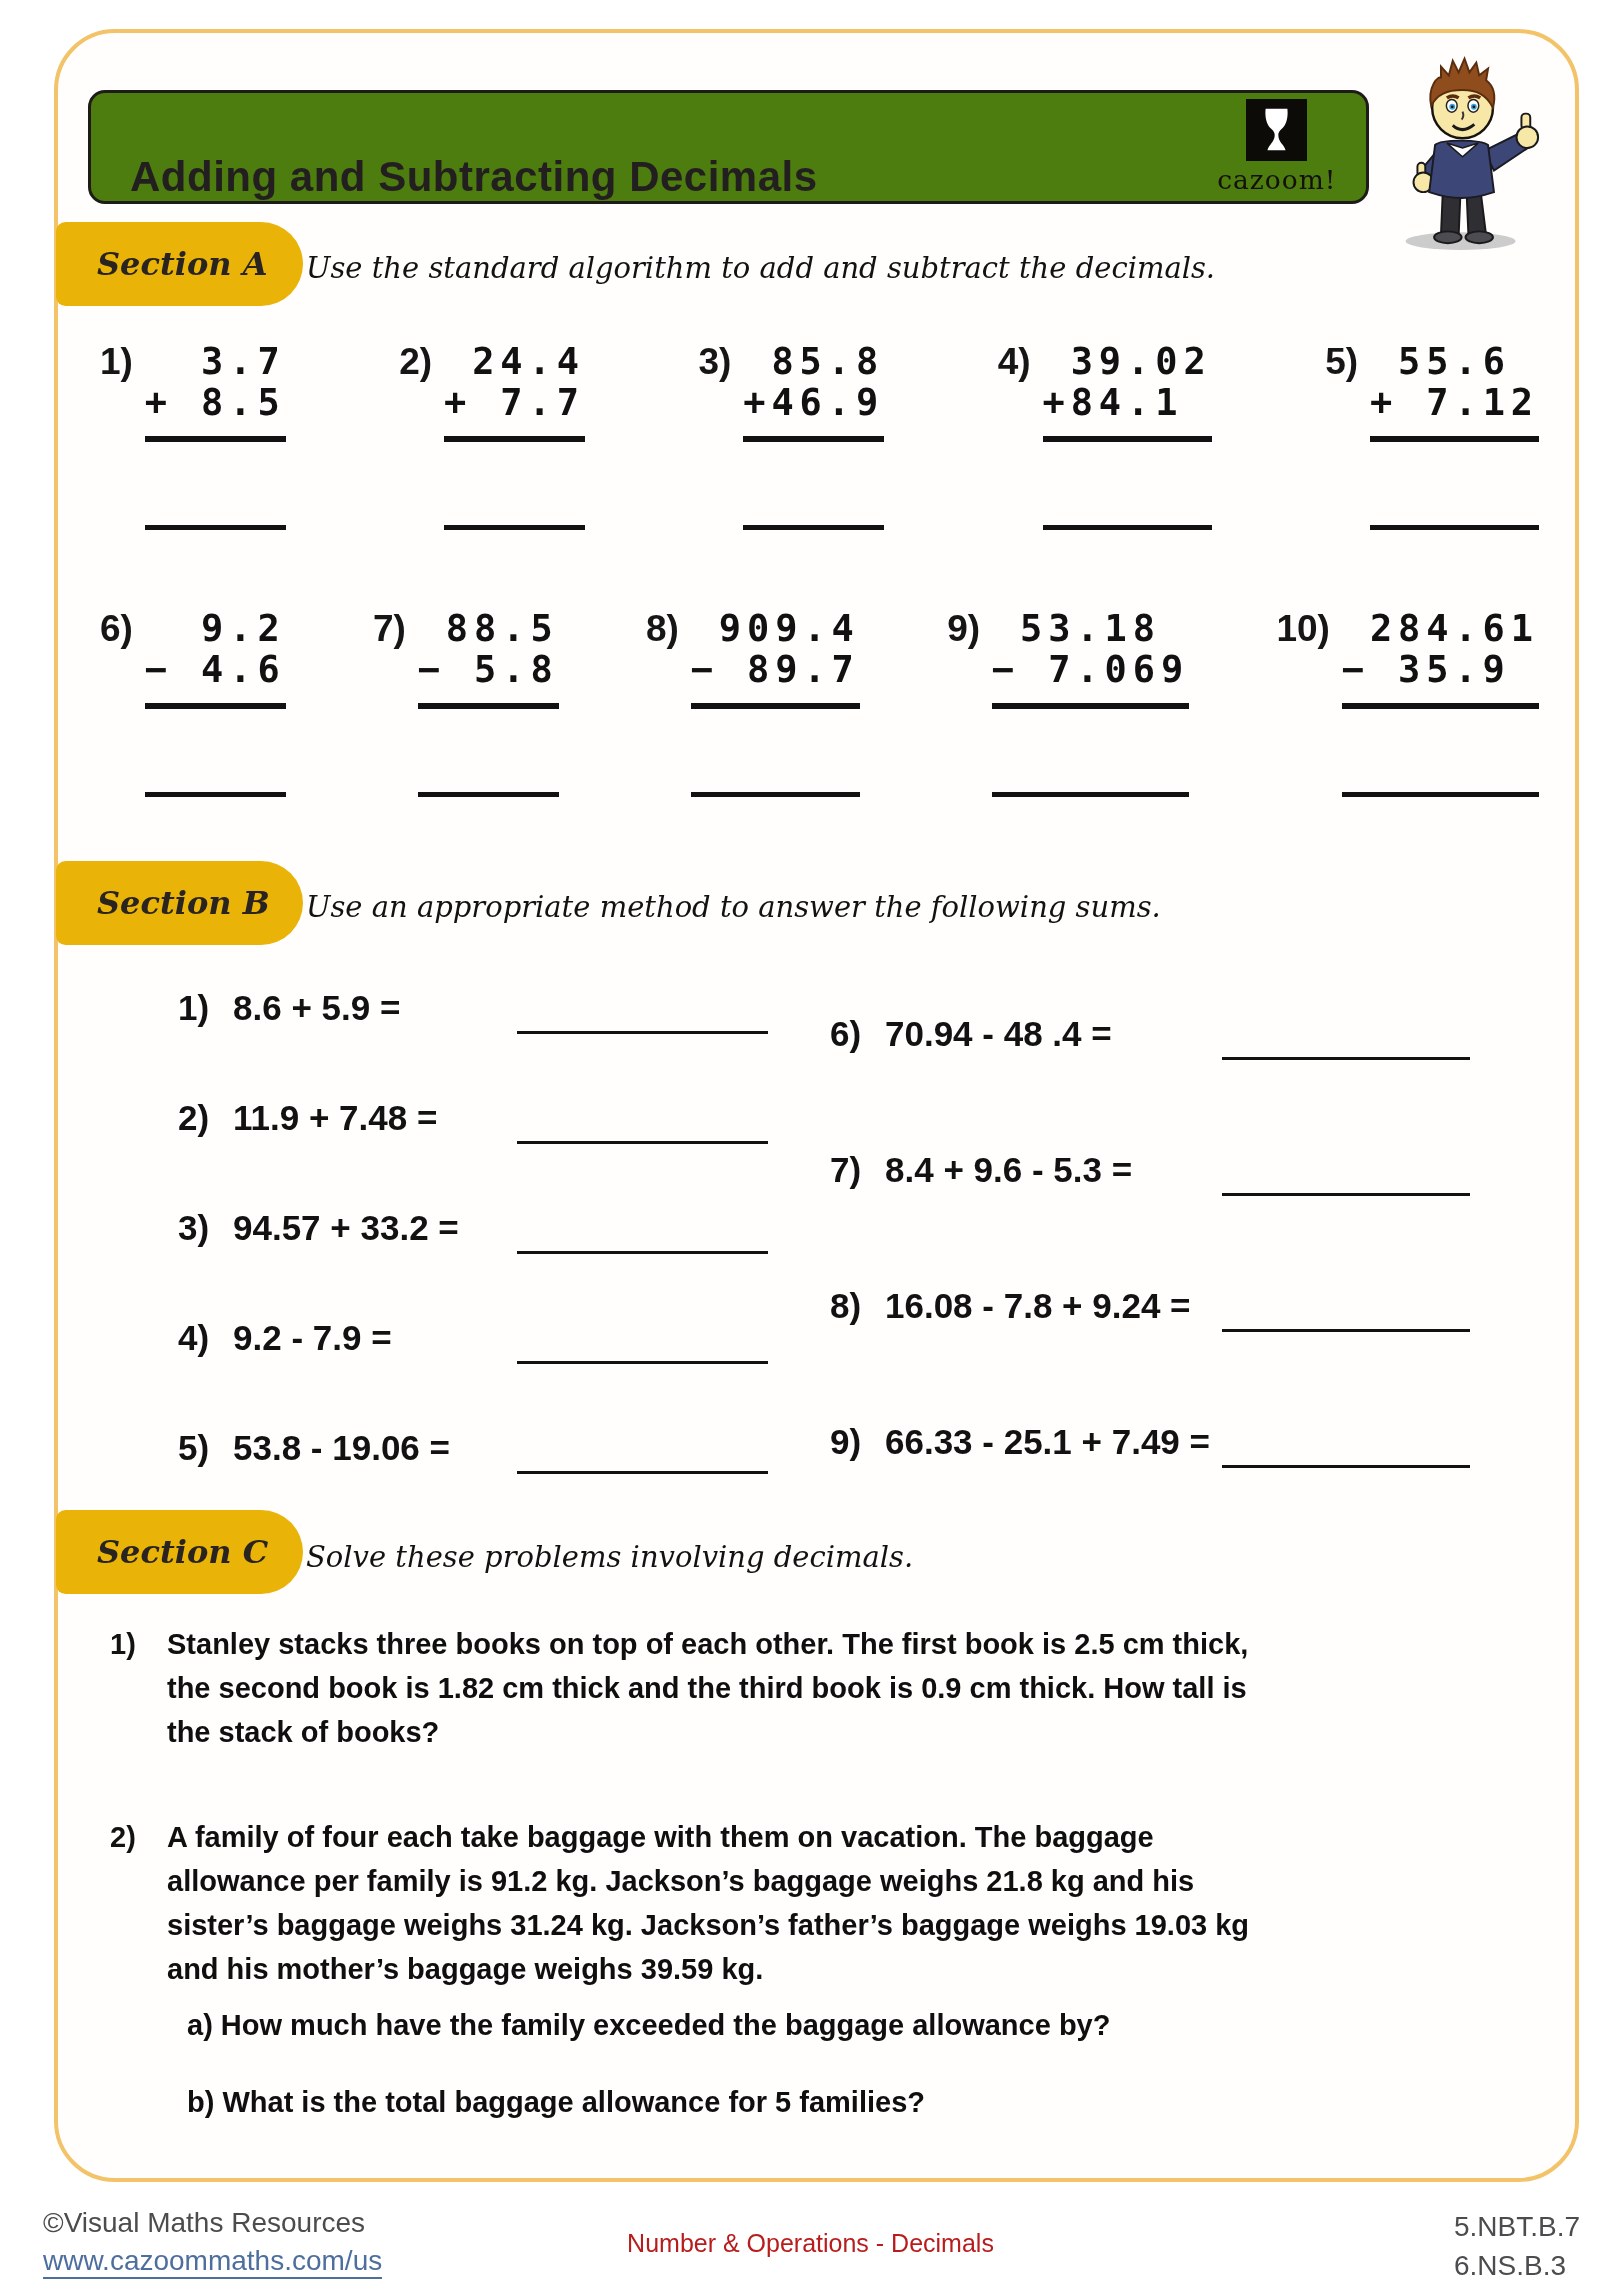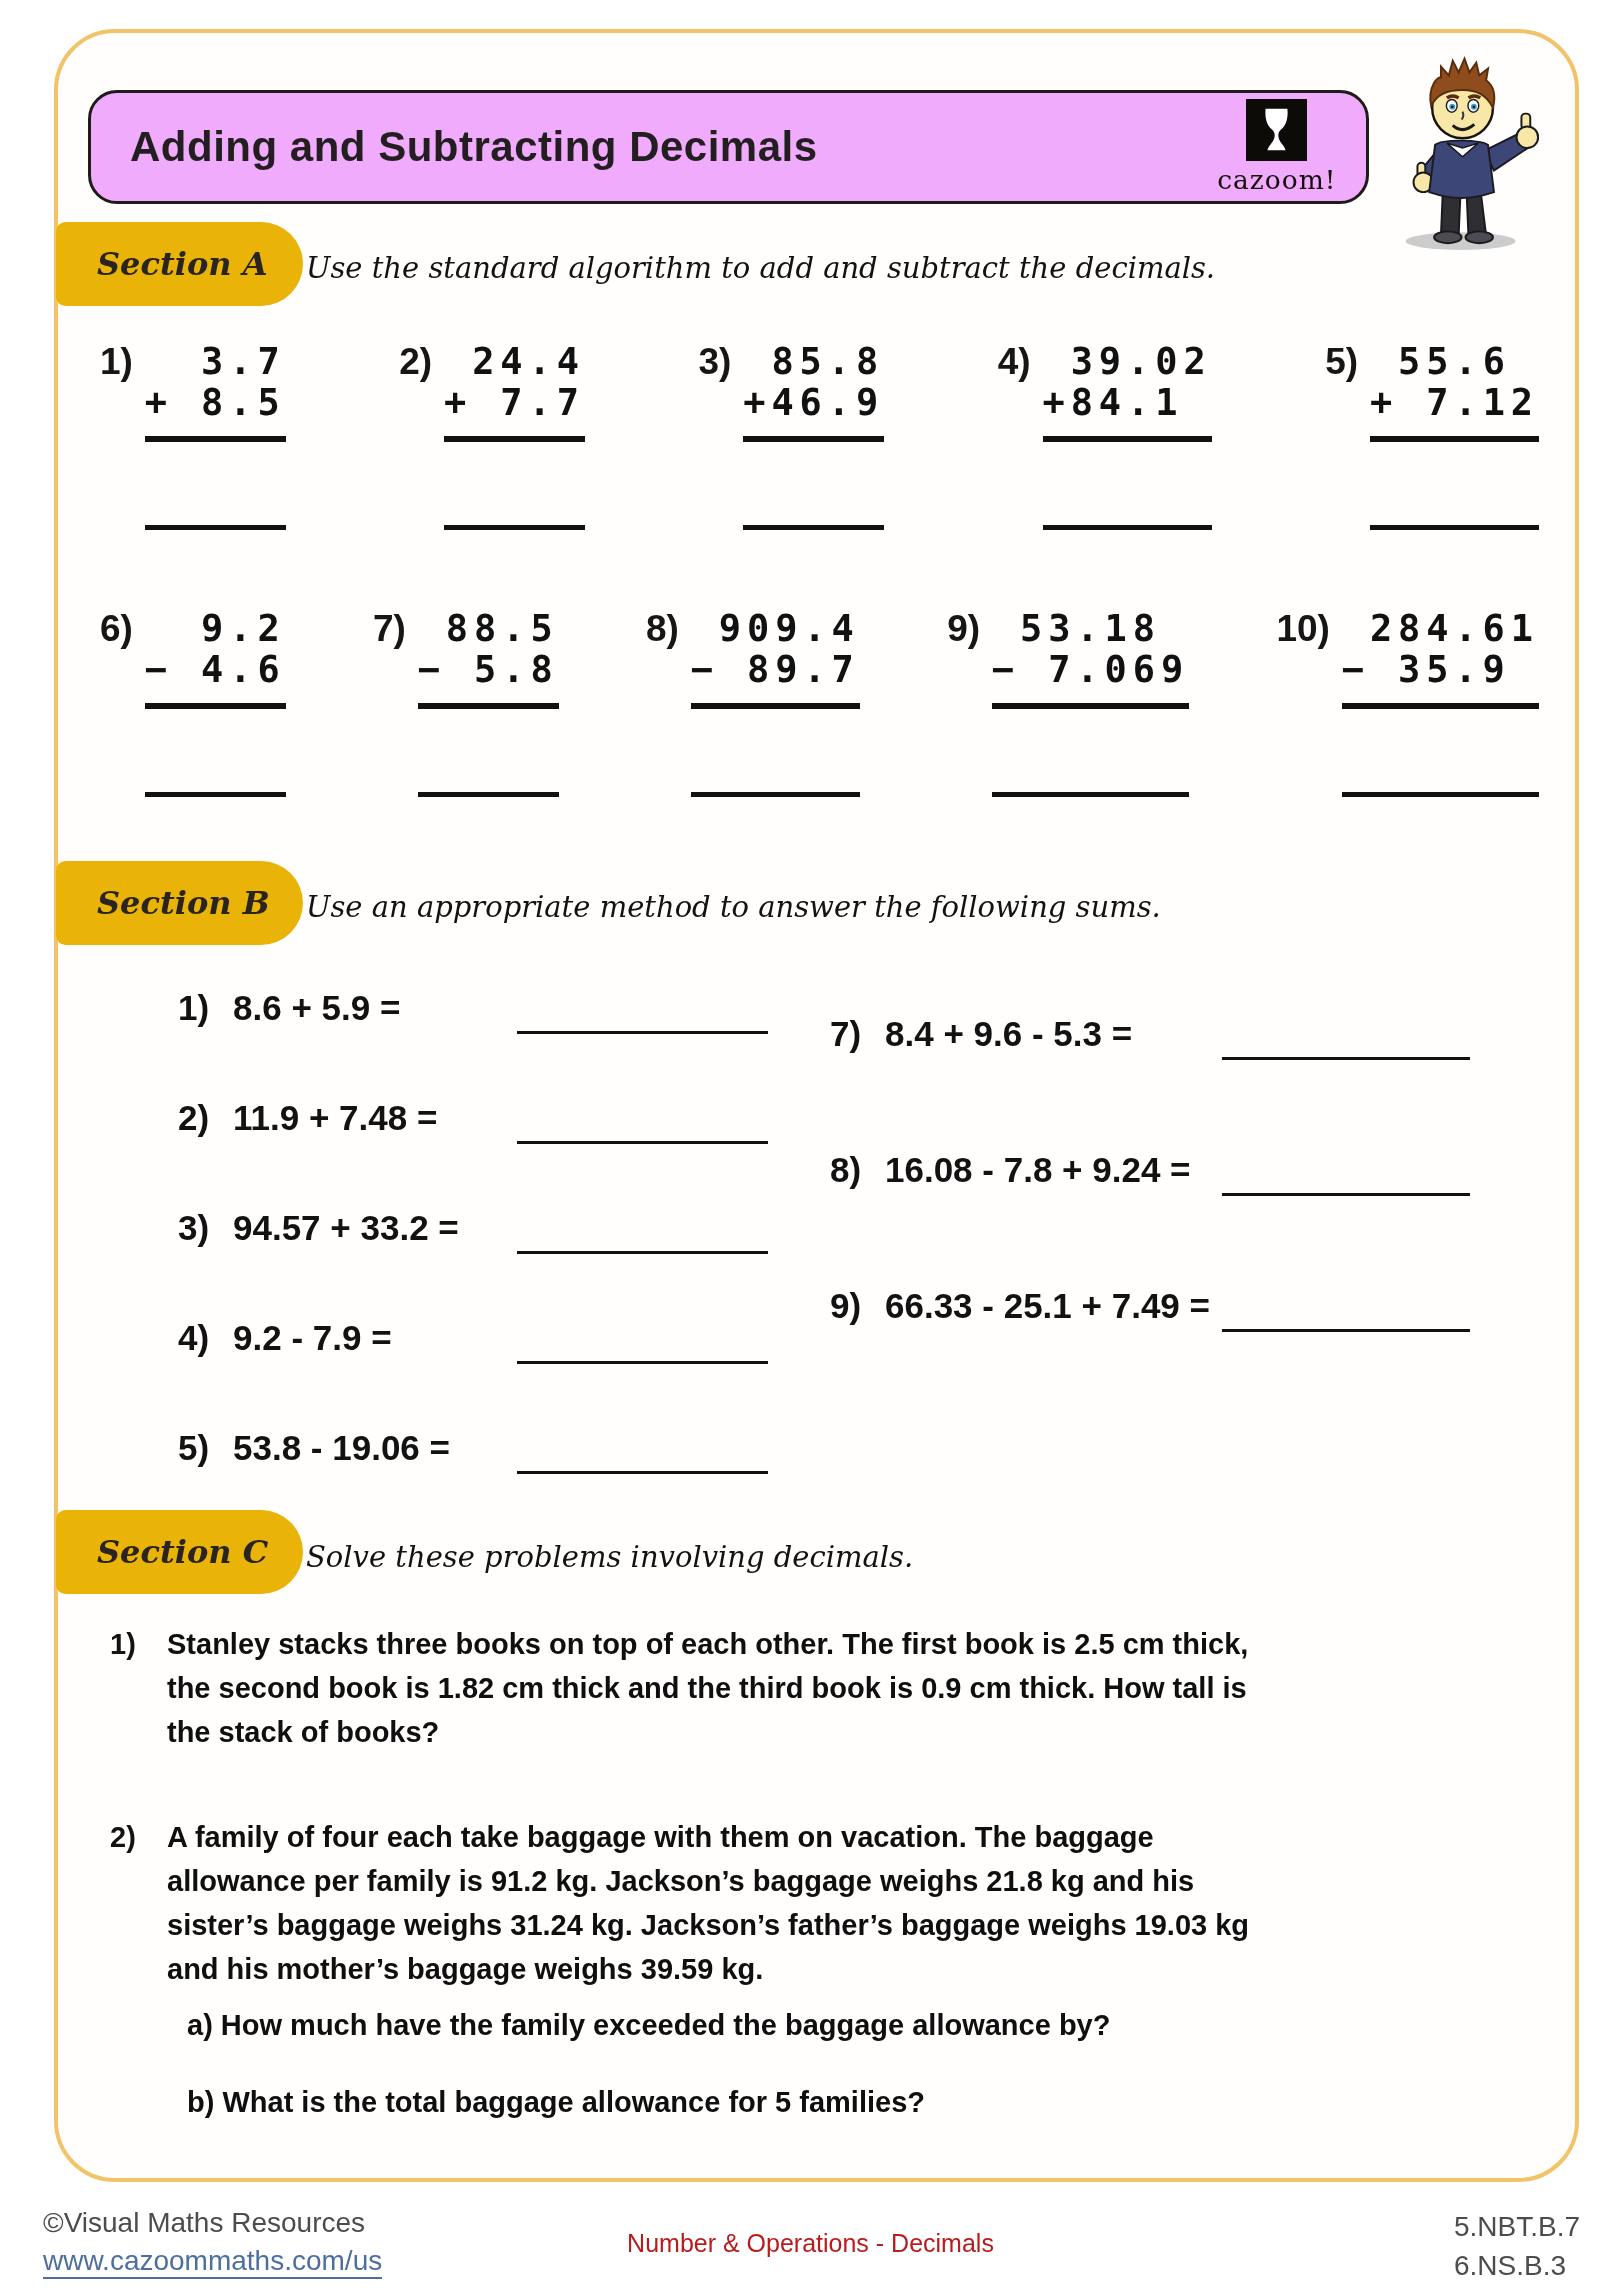--- a/index.html
+++ b/index.html
@@ -9,22 +9,22 @@
     font-family:"Liberation Sans", sans-serif;
     color:#121212;
   }
   .frame {
     position:absolute; left:54px; top:29px; width:1517px; height:2145px;
     border:4.9px solid #F2C368; border-radius:61px; background:#fffefc;
   }
   
   .title-box {
     position:absolute; left:88px; top:90px; width:1275px; height:108px;
-    background:#f0abfc; border:3.9px solid #1E1B19; border-radius:29px;
-    display:flex; align-items:center;
+    background:#4d7c0f; border:3.9px solid #1E1B19; border-radius:17px;
+    display:flex; align-items:flex-end;
   }
   .title-text {
     padding-left:39px; font-size:42px; font-weight:bold; color:#231F20; letter-spacing:0.5px;
   }
   .logo {
     position:absolute; right:15.7px; top:5.9px; width:147px; height:96px;
     display:flex; flex-direction:column; align-items:center; justify-content:center;
   }
   .logo-square { width:61px; height:65px; background:#0d0b08; display:flex; align-items:center; justify-content:center; }
   .logo-word { font-family:"DejaVu Serif", serif; font-weight:normal; font-size:26.5px; color:#14100c; margin-top:3px; letter-spacing:1px; }
@@ -197,20 +197,24 @@
     <div class="bline"></div>
   </div>
   <div class="bitem">
     <div class="bexpr"><span class="bnum">5)</span><span>53.8 - 19.06 =</span></div>
     <div class="bline"></div>
   </div>
 </div>
 
 <div class="bcol" id="b-right">
   <div class="bitem">
+    <div class="bexpr"><span class="bnum">6)</span><span>70.94 - 48 .4 =</span></div>
+    <div class="bline"></div>
+  </div>
+  <div class="bitem">
     <div class="bexpr"><span class="bnum">7)</span><span>8.4 + 9.6 - 5.3 =</span></div>
     <div class="bline"></div>
   </div>
   <div class="bitem">
     <div class="bexpr"><span class="bnum">8)</span><span>16.08 - 7.8 + 9.24 =</span></div>
     <div class="bline"></div>
   </div>
   <div class="bitem">
     <div class="bexpr"><span class="bnum">9)</span><span>66.33 - 25.1 + 7.49 =</span></div>
     <div class="bline"></div>

